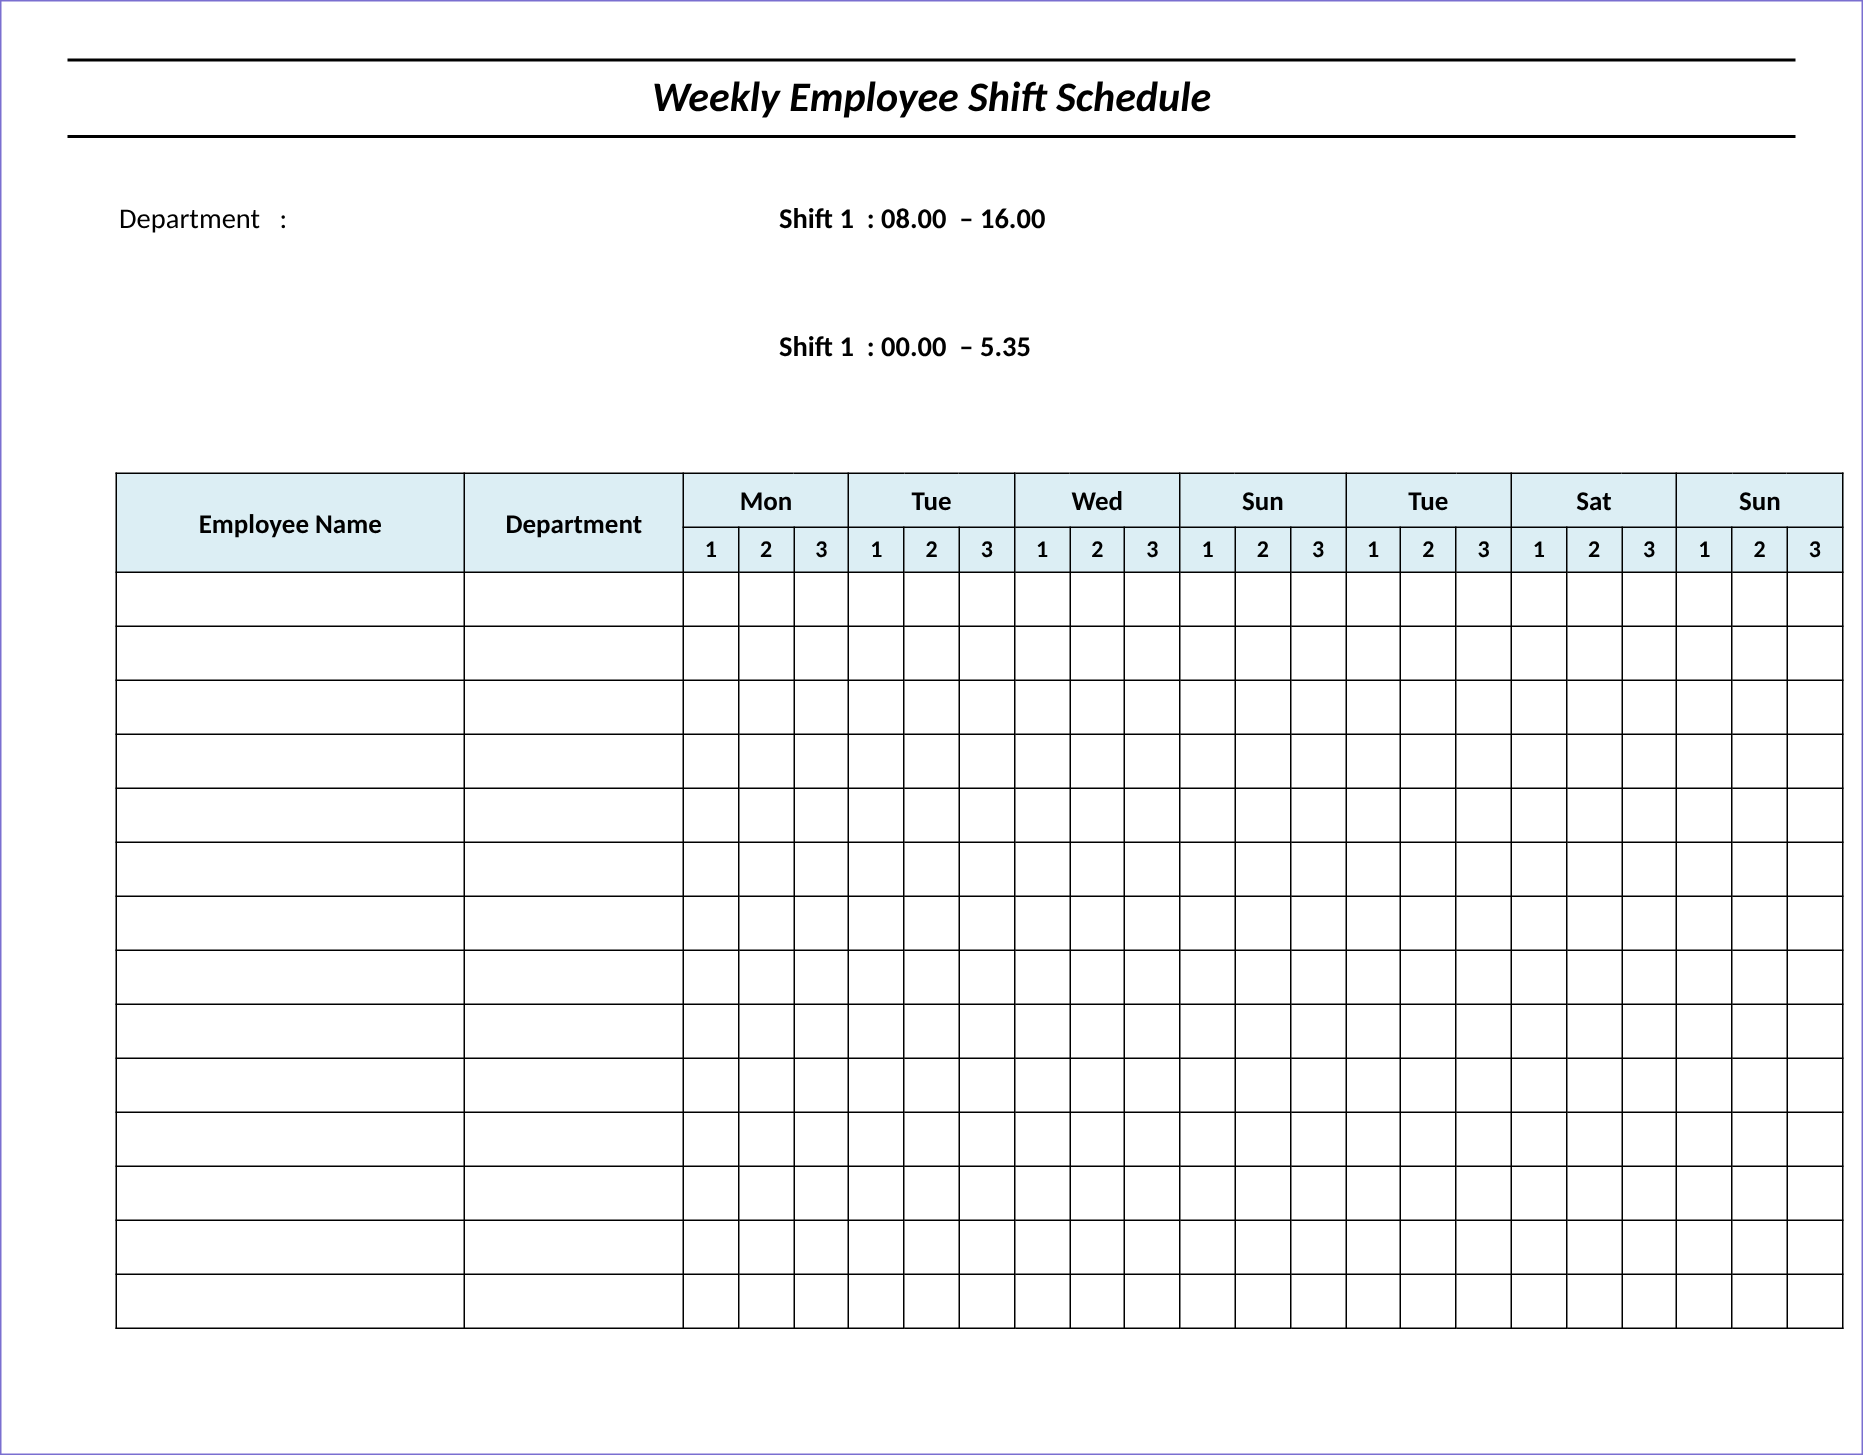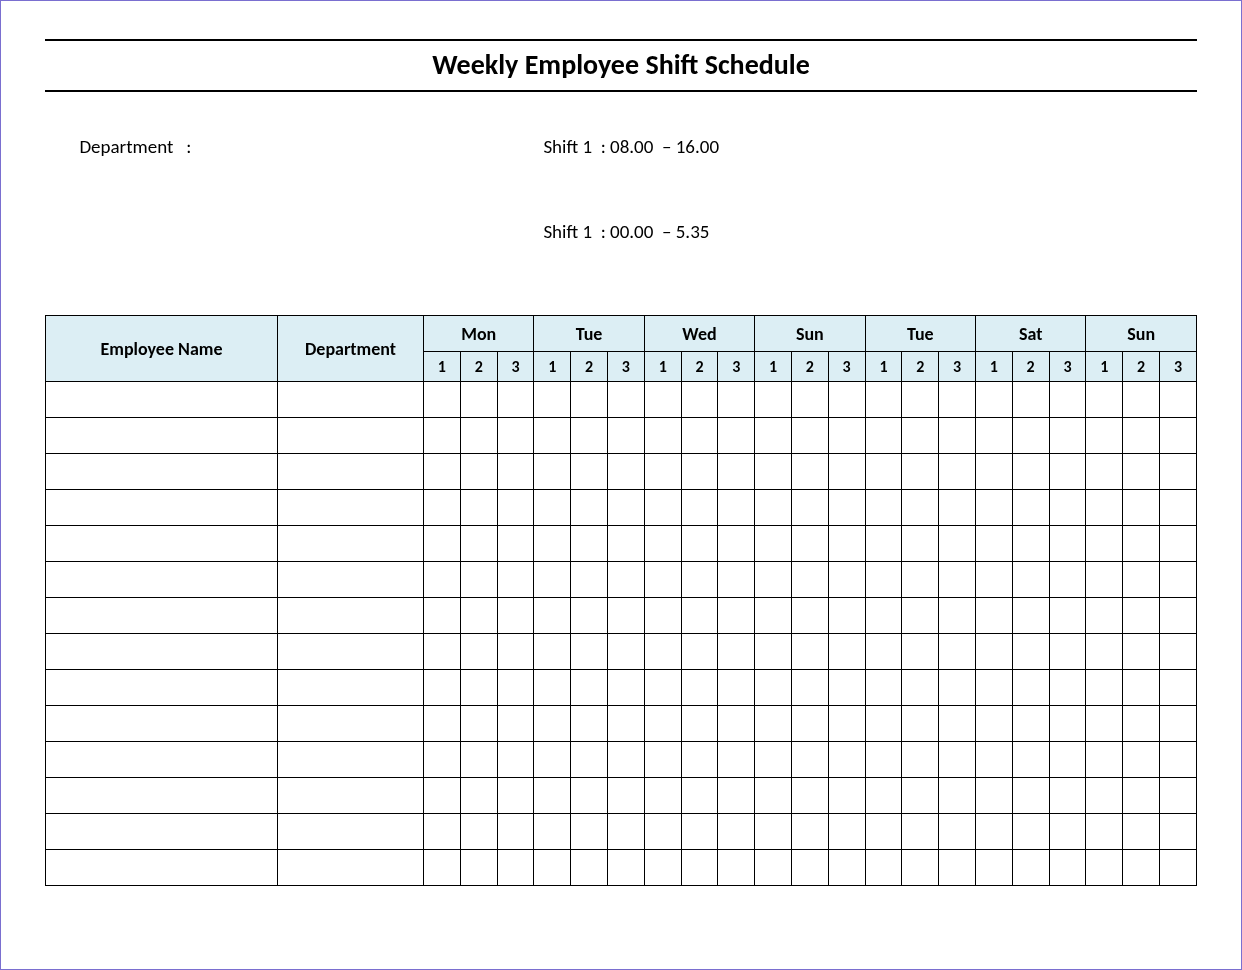--- a/index.html
+++ b/index.html
@@ -20,37 +20,38 @@
   .title-wrap {
     border-top: 2px solid #000;
     border-bottom: 2px solid #000;
     text-align: center;
     padding: 6px 0 8px 0;
     margin-bottom: 12px;
   }
   .title {
     font-size: 28px;
     font-weight: bold;
+    font-style: italic;
   }
   .meta {
     display: flex;
     font-size: 19px;
     margin-bottom: 40px;
     line-height: 1.5;
-    gap: 24px;
   }
   .meta-left {
     flex: 0 0 440px;
   }
   .meta-left .row { white-space: pre; }
-  .meta-right .row { white-space: pre; }
+  .meta-right .row { white-space: pre; font-weight: bold; }
   table.schedule {
     border-collapse: collapse;
     width: 100%;
     table-layout: fixed;
+    margin-left: 32px;
   }
   table.schedule th,
   table.schedule td {
     border: 1px solid #000;
     padding: 0;
   }
   table.schedule th {
     background: #dceef4;
     font-weight: bold;
     font-size: 18px;

